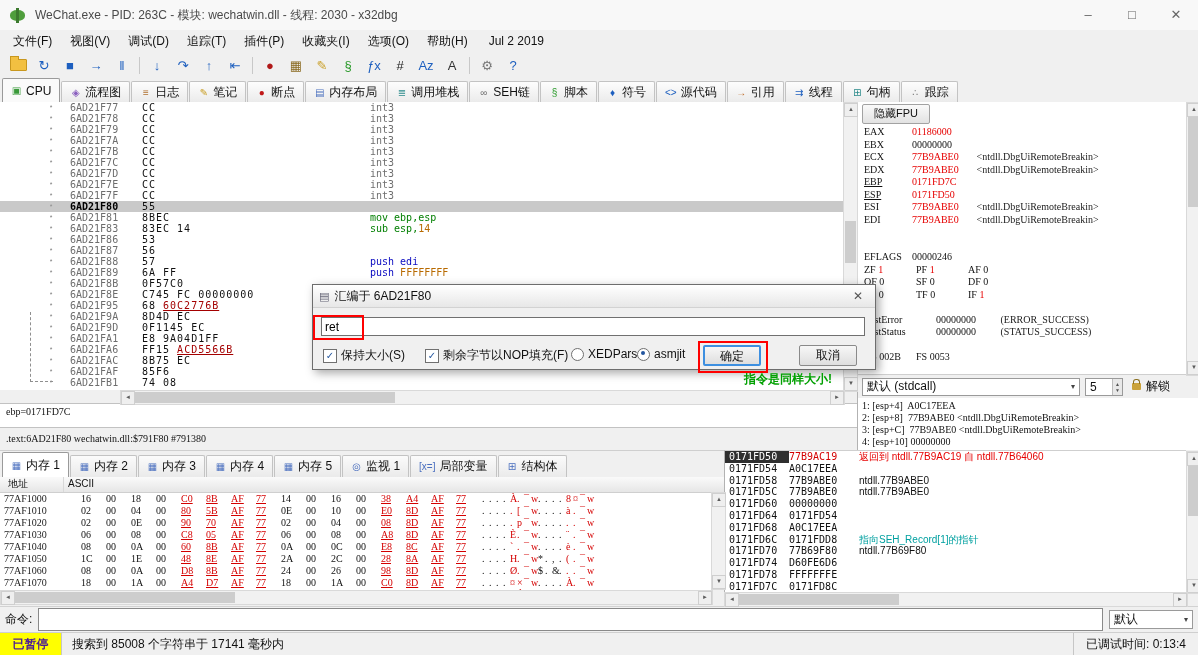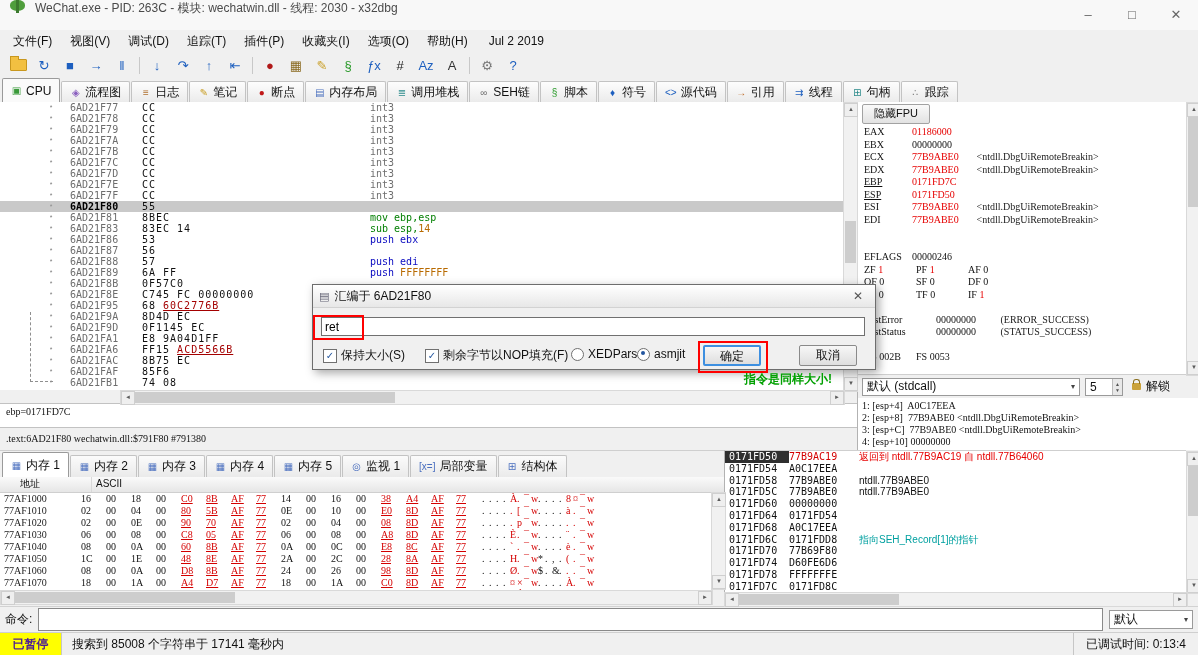--- a/index.html
+++ b/index.html
@@ -2,21 +2,21 @@
 <html><head>
 <meta charset="utf-8">
 <style>
   html,body{margin:0;padding:0}
   body{width:1198px;height:655px;position:relative;background:#f0f0f0;overflow:hidden;
        font-family:"Liberation Sans","DejaVu Sans",sans-serif;color:#111;font-size:12px}
   .mono{font-family:Liberation Serif, serif}
 
   
   .titlebar{position:absolute;left:0;top:0;width:1198px;height:30px;background:#f8f8f8;
-            border-bottom:5px solid #d946ef;display:flex;align-items:flex-start}
+            border-bottom:5px solid #d946ef;display:flex;align-items:center}
   .app-icon{width:15px;height:11px;background:#4f9e3c;border-radius:7px/5px;margin:0 10px;position:relative}
   .app-icon::after{content:"";position:absolute;left:6px;top:-2px;width:3px;height:15px;background:#3c7a2e}
   .title{font-size:12px;color:#4a4a4a}
   .winbtns{margin-left:auto;display:flex}
   .winbtn{width:44px;height:30px;line-height:30px;text-align:center;color:#666;font-size:13px}
 
   
   .menubar{position:absolute;left:0;top:30px;width:1198px;height:22px;display:flex;align-items:center;padding-left:4px;background:#f0f0f0}
   .menu-item{padding:0 9px;color:#111}
   .build-date{margin-left:12px;color:#111}
@@ -96,21 +96,21 @@
 
   
   .dumptabs{position:absolute;left:0;top:450px;width:724px;height:27px;background:#f0f0f0;display:flex;
             align-items:flex-end;padding-left:2px;border-top:1px solid #cfcfcf;box-sizing:border-box}
   .dtab{display:flex;align-items:center;gap:4px;height:21px;padding:0 8px;border:1px solid #c3c3c3;border-bottom:none;
         background:linear-gradient(#fbfbfb,#eaeaea);margin-right:1px;border-radius:2px 2px 0 0;white-space:nowrap}
   .dtab.active{background:#fff;height:24px;border-color:#9a9a9a}
   .dump{position:absolute;left:0;top:477px;width:724px;height:113px;background:#fff;overflow:hidden}
   .dump-header{display:flex;height:15px;background:linear-gradient(#fafafa,#e6e6e6);border-bottom:1px solid #cfcfcf;
                font-size:10px;line-height:14px}
-  .dh-addr{width:92px;border-right:1px solid #d8d8d8;padding-left:20px;box-sizing:border-box}
+  .dh-addr{width:64px;border-right:1px solid #d8d8d8;padding-left:8px;box-sizing:border-box}
   .dh-hex{width:404px;border-right:1px solid #d8d8d8;padding-left:4px;box-sizing:border-box}
   .dh-ascii{flex:1;padding-left:4px}
   .dumprow{display:flex;height:12px;line-height:12px;font-size:10px}
   .du-addr{width:78px;color:#222;padding-left:4px;box-sizing:border-box}
   .du-hex{width:404px;display:flex;flex:none}
   .byte{width:25px;padding-left:3px;box-sizing:border-box}
   .redb{color:#d40000}
   .du-hex .redb{text-decoration:underline}
   .du-ascii{flex:1;white-space:pre}
   .du-ascii span{display:inline-block;width:7px}
@@ -281,21 +281,21 @@
     <div class="drow"><span class="col-graph"></span><span class="col-dot">•</span><span class="col-addr">6AD21F79</span><span class="col-bytes"><span>CC</span></span><span class="col-instr"><span class="g">int3</span></span></div>
     <div class="drow"><span class="col-graph"></span><span class="col-dot">•</span><span class="col-addr">6AD21F7A</span><span class="col-bytes"><span>CC</span></span><span class="col-instr"><span class="g">int3</span></span></div>
     <div class="drow"><span class="col-graph"></span><span class="col-dot">•</span><span class="col-addr">6AD21F7B</span><span class="col-bytes"><span>CC</span></span><span class="col-instr"><span class="g">int3</span></span></div>
     <div class="drow"><span class="col-graph"></span><span class="col-dot">•</span><span class="col-addr">6AD21F7C</span><span class="col-bytes"><span>CC</span></span><span class="col-instr"><span class="g">int3</span></span></div>
     <div class="drow"><span class="col-graph"></span><span class="col-dot">•</span><span class="col-addr">6AD21F7D</span><span class="col-bytes"><span>CC</span></span><span class="col-instr"><span class="g">int3</span></span></div>
     <div class="drow"><span class="col-graph"></span><span class="col-dot">•</span><span class="col-addr">6AD21F7E</span><span class="col-bytes"><span>CC</span></span><span class="col-instr"><span class="g">int3</span></span></div>
     <div class="drow"><span class="col-graph"></span><span class="col-dot">•</span><span class="col-addr">6AD21F7F</span><span class="col-bytes"><span>CC</span></span><span class="col-instr"><span class="g">int3</span></span></div>
     <div class="drow sel"><span class="col-graph"></span><span class="col-dot">•</span><span class="col-addr">6AD21F80</span><span class="col-bytes"><span>55</span></span></div>
     <div class="drow"><span class="col-graph"></span><span class="col-dot">•</span><span class="col-addr">6AD21F81</span><span class="col-bytes"><span>8BEC</span></span><span class="col-instr"><span class="gr">mov ebp,esp</span></span></div>
     <div class="drow"><span class="col-graph"></span><span class="col-dot">•</span><span class="col-addr">6AD21F83</span><span class="col-bytes"><span>83EC 14</span></span><span class="col-instr"><span class="gr">sub esp,</span><span class="o">14</span></span></div>
-    <div class="drow"><span class="col-graph"></span><span class="col-dot">•</span><span class="col-addr">6AD21F86</span><span class="col-bytes"><span>53</span></span><span class="col-instr"><span class="b">push ebx</span></span></div>
+    <div class="drow"><span class="col-graph"></span><span class="col-dot">•</span><span class="col-addr">6AD21F86</span><span class="col-bytes"><span>53</span></span></div>
     <div class="drow"><span class="col-graph"></span><span class="col-dot">•</span><span class="col-addr">6AD21F87</span><span class="col-bytes"><span>56</span></span></div>
     <div class="drow"><span class="col-graph"></span><span class="col-dot">•</span><span class="col-addr">6AD21F88</span><span class="col-bytes"><span>57</span></span><span class="col-instr"><span class="b">push edi</span></span></div>
     <div class="drow"><span class="col-graph"></span><span class="col-dot">•</span><span class="col-addr">6AD21F89</span><span class="col-bytes"><span>6A FF</span></span><span class="col-instr"><span class="b">push </span><span class="o">FFFFFFFF</span></span></div>
     <div class="drow"><span class="col-graph"></span><span class="col-dot">•</span><span class="col-addr">6AD21F8B</span><span class="col-bytes"><span>0F57C0</span></span><span class="col-instr"></span></div>
     <div class="drow"><span class="col-graph"></span><span class="col-dot">•</span><span class="col-addr">6AD21F8E</span><span class="col-bytes"><span>C745 FC 00000000</span></span><span class="col-instr"></span></div>
     <div class="drow"><span class="col-graph"></span><span class="col-dot">•</span><span class="col-addr">6AD21F95</span><span class="col-bytes"><span>68 </span><span class="u">60C2776B</span></span><span class="col-instr"></span></div>
     <div class="drow"><span class="col-graph"></span><span class="col-dot">•</span><span class="col-addr">6AD21F9A</span><span class="col-bytes"><span>8D4D EC</span></span><span class="col-instr"></span></div>
     <div class="drow"><span class="col-graph"></span><span class="col-dot">•</span><span class="col-addr">6AD21F9D</span><span class="col-bytes"><span>0F1145 EC</span></span><span class="col-instr"></span></div>
     <div class="drow"><span class="col-graph"></span><span class="col-dot">•</span><span class="col-addr">6AD21FA1</span><span class="col-bytes"><span>E8 9A04D1FF</span></span><span class="col-instr"></span></div>
     <div class="drow"><span class="col-graph"></span><span class="col-dot">•</span><span class="col-addr">6AD21FA6</span><span class="col-bytes"><span>FF15 </span><span class="u">ACD5566B</span></span><span class="col-instr"></span></div>
@@ -623,21 +623,21 @@
 
 <div class="stack" id="stackrows">
     <div class="srow"><span class="st-addr sel">0171FD50</span><span class="st-val redv">77B9AC19</span><span class="st-com com-ret">返回到 ntdll.77B9AC19 自 ntdll.77B64060</span></div>
     <div class="srow"><span class="st-addr">0171FD54</span><span class="st-val">A0C17EEA</span><span class="st-com"></span></div>
     <div class="srow"><span class="st-addr">0171FD58</span><span class="st-val">77B9ABE0</span><span class="st-com">ntdll.77B9ABE0</span></div>
     <div class="srow"><span class="st-addr">0171FD5C</span><span class="st-val">77B9ABE0</span><span class="st-com">ntdll.77B9ABE0</span></div>
     <div class="srow"><span class="st-addr">0171FD60</span><span class="st-val">00000000</span><span class="st-com"></span></div>
     <div class="srow"><span class="st-addr">0171FD64</span><span class="st-val">0171FD54</span><span class="st-com"></span></div>
     <div class="srow"><span class="st-addr">0171FD68</span><span class="st-val">A0C17EEA</span><span class="st-com"></span></div>
     <div class="srow"><span class="st-addr">0171FD6C</span><span class="st-val">0171FDD8</span><span class="st-com com-seh">指向SEH_Record[1]的指针</span></div>
-    <div class="srow"><span class="st-addr">0171FD70</span><span class="st-val">77B69F80</span></div>
+    <div class="srow"><span class="st-addr">0171FD70</span><span class="st-val">77B69F80</span><span class="st-com">ntdll.77B69F80</span></div>
     <div class="srow"><span class="st-addr">0171FD74</span><span class="st-val">D60FE6D6</span><span class="st-com"></span></div>
     <div class="srow"><span class="st-addr">0171FD78</span><span class="st-val">FFFFFFFE</span><span class="st-com"></span></div>
     <div class="srow"><span class="st-addr">0171FD7C</span><span class="st-val">0171FD8C</span><span class="st-com"></span></div>
   </div>
 <div class="vsb" style="left:1186px;top:451px;height:141px">
   <span class="sbtn" style="left:0;top:0">▲</span>
   <span class="sbtn" style="left:0;bottom:0">▼</span>
   <span class="sthumb" style="left:1px;right:1px;top:14px;height:50px"></span>
 </div>
 <div class="hsb" style="left:724px;top:592px;width:462px">

